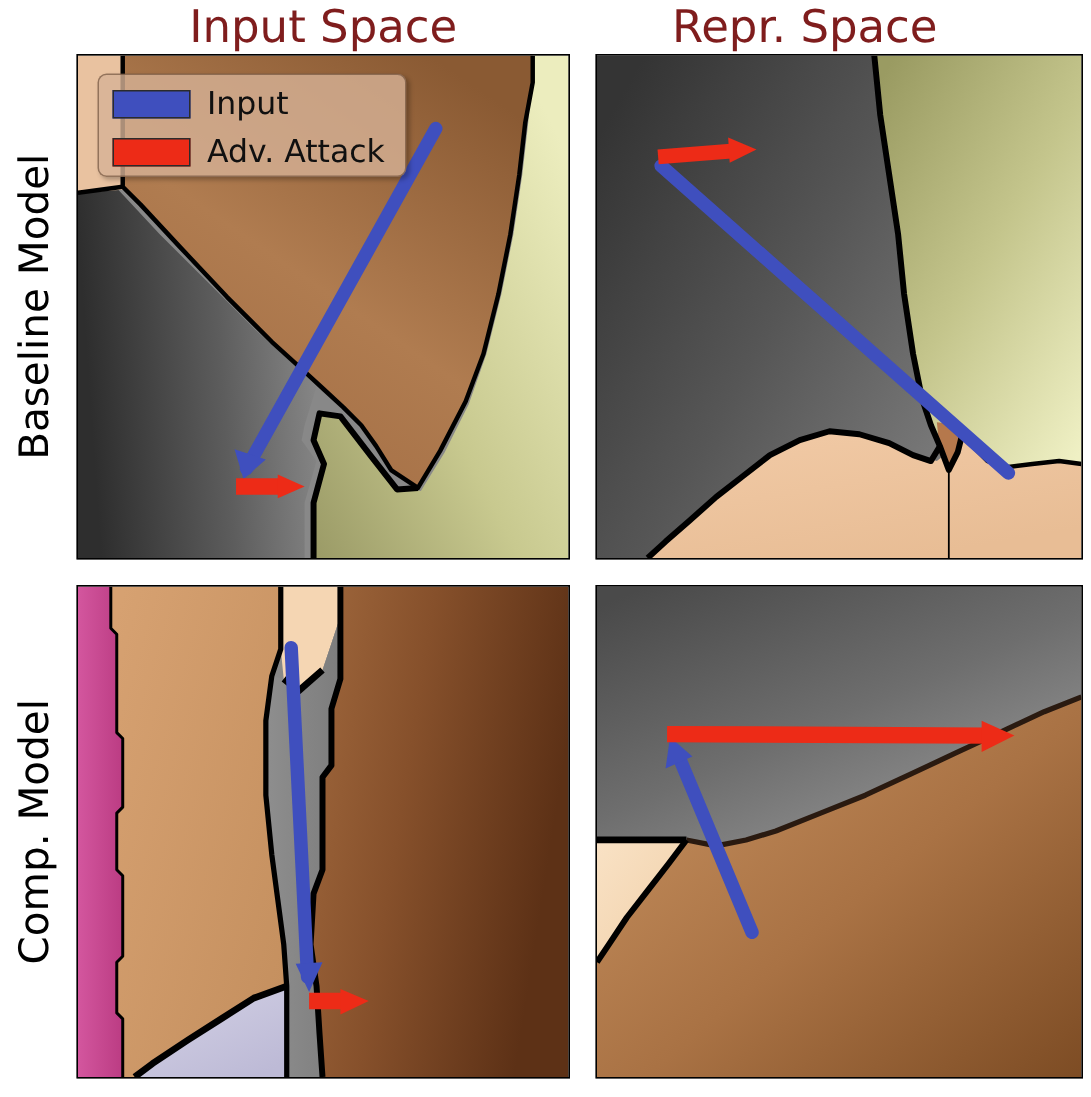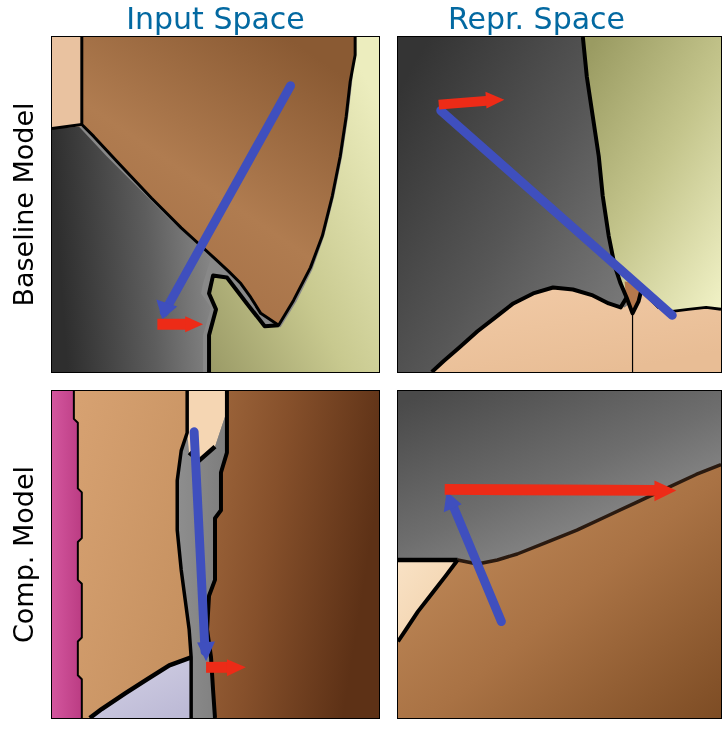--- a/index.html
+++ b/index.html
@@ -2,21 +2,21 @@
 <html><head>
 <meta charset="utf-8">
 <style>
   html,body{margin:0;padding:0;background:#ffffff;}
   body{width:727px;height:731px;overflow:hidden;
        font-family:"DejaVu Sans","Liberation Sans",sans-serif;}
   .figure{position:relative;width:727px;height:731px;background:#fff;}
 
   .col-title{
     position:absolute;text-align:center;
-    font-size:30px;color:#0369a1;font-weight:400;
+    font-size:30px;color:#7f1d1d;font-weight:400;
     letter-spacing:0px;line-height:34px;
     white-space:nowrap;
   }
   #title-input{left:51px;width:329px;top:2px;}
   #title-repr{left:374px;width:325px;top:2px;}
 
   .row-label{
     position:absolute;
     font-size:27px;color:#000;
     white-space:nowrap;
@@ -111,20 +111,30 @@
       <g>
         <line x1="240" y1="49" x2="113" y2="277" stroke="#3f4fbe" stroke-width="9" stroke-linecap="round"></line>
         <polygon points="111,284 105,264 126,271" fill="#3f4fbe"></polygon>
       </g>
       <g>
         <line x1="106" y1="289" x2="139" y2="289" stroke="#ed2b17" stroke-width="11" stroke-linecap="butt"></line>
         <polygon points="152,289 134,281 134,297" fill="#ed2b17"></polygon>
       </g>
     </svg>
 
+    <div class="legend">
+      <div class="legend-row">
+        <span class="swatch sw-input" style="background: rgb(63, 79, 190);"></span>
+        <span class="legend-label">Input</span>
+      </div>
+      <div class="legend-row">
+        <span class="swatch sw-adv" style="background: rgb(237, 43, 23);"></span>
+        <span class="legend-label">Adv. Attack</span>
+      </div>
+    </div>
   </div>
 
   <div class="panel" id="panel-tr">
     <svg viewBox="0 0 325 337" preserveAspectRatio="none">
       <defs>
         <linearGradient id="tr-gray" x1="0.05" y1="0.1" x2="1" y2="0.85">
           <stop offset="0" stop-color="#343434"></stop>
           <stop offset="0.5" stop-color="#565656"></stop>
           <stop offset="1" stop-color="#7e7e7e"></stop>
         </linearGradient>

